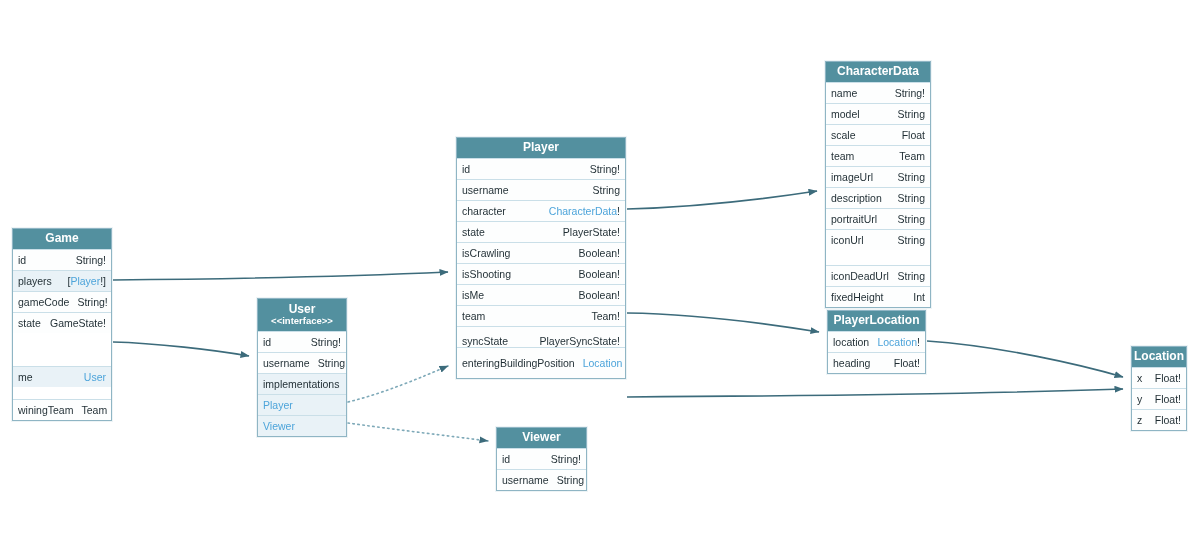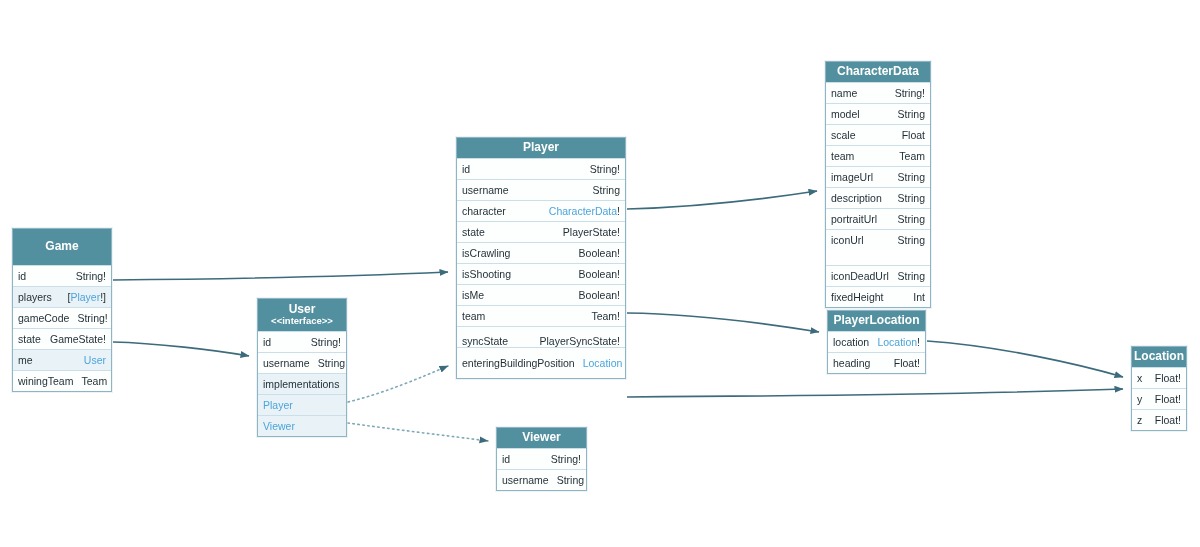--- a/index.html
+++ b/index.html
@@ -77,44 +77,44 @@
         <path d="M 627 209 C 700 207, 765 199, 817 191" fill="none" stroke="#3c6b7b" stroke-width="1.6" marker-end="url(#arrow-solid)"></path>
         <path d="M 627 313 C 700 314, 770 324, 819 332" fill="none" stroke="#3c6b7b" stroke-width="1.6" marker-end="url(#arrow-solid)"></path>
         <path d="M 627 397 C 790 396, 1010 393, 1123 389" fill="none" stroke="#3c6b7b" stroke-width="1.6" marker-end="url(#arrow-solid)"></path>
         <path d="M 927 341 C 1000 346, 1082 365, 1123 377" fill="none" stroke="#3c6b7b" stroke-width="1.6" marker-end="url(#arrow-solid)"></path>
         <path d="M 348 402 C 385 393, 422 377, 448 366" fill="none" stroke="#7ea9b8" stroke-width="1.6" stroke-dasharray="1.5 3.5" stroke-linecap="round" marker-end="url(#arrow-dotted)"></path>
         <path d="M 348 423 C 390 429, 450 436, 488 441" fill="none" stroke="#7ea9b8" stroke-width="1.6" stroke-dasharray="1.5 3.5" stroke-linecap="round" marker-end="url(#arrow-dotted)"></path>
       </g>
   </svg>
 
 <div class="node" style="left: 12px; top: 228px; width: 100px;">
-      <div class="node-header" style="height: 36px;">
+      <div class="node-header" style="height: 20px;">
         <span>Game</span>
       </div>
       <div class="row" style="height: 21px;">
         <span class="fname">id</span>
         <span class="ftype">String!</span>
       </div>
       <div class="row tint" style="height: 21px;">
         <span class="fname">players</span>
         <span class="ftype"><span>[</span><span class="type-link">Player</span><span>!]</span></span>
       </div>
       <div class="row" style="height: 21px;">
         <span class="fname">gameCode</span>
         <span class="ftype">String!</span>
       </div>
       <div class="row" style="height: 21px;">
         <span class="fname">state</span>
         <span class="ftype">GameState!</span>
       </div>
-      <div class="row tint" style="height: 21px;">
+      <div class="row tint" style="height: 21px; margin-top: 33px;">
         <span class="fname">me</span>
         <span class="ftype"><span class="type-link">User</span></span>
       </div>
-      <div class="row" style="height: 21px;">
+      <div class="row" style="height: 21px; margin-top: 12px;">
         <span class="fname">winingTeam</span>
         <span class="ftype">Team</span>
       </div>
     </div>
     <div class="node" style="left: 257px; top: 298px; width: 90px;">
       <div class="node-header" style="height: 32px;">
         <span>User</span>
         <span class="node-subtitle">&lt;&lt;interface&gt;&gt;</span>
       </div>
       <div class="row" style="height: 21px;">

